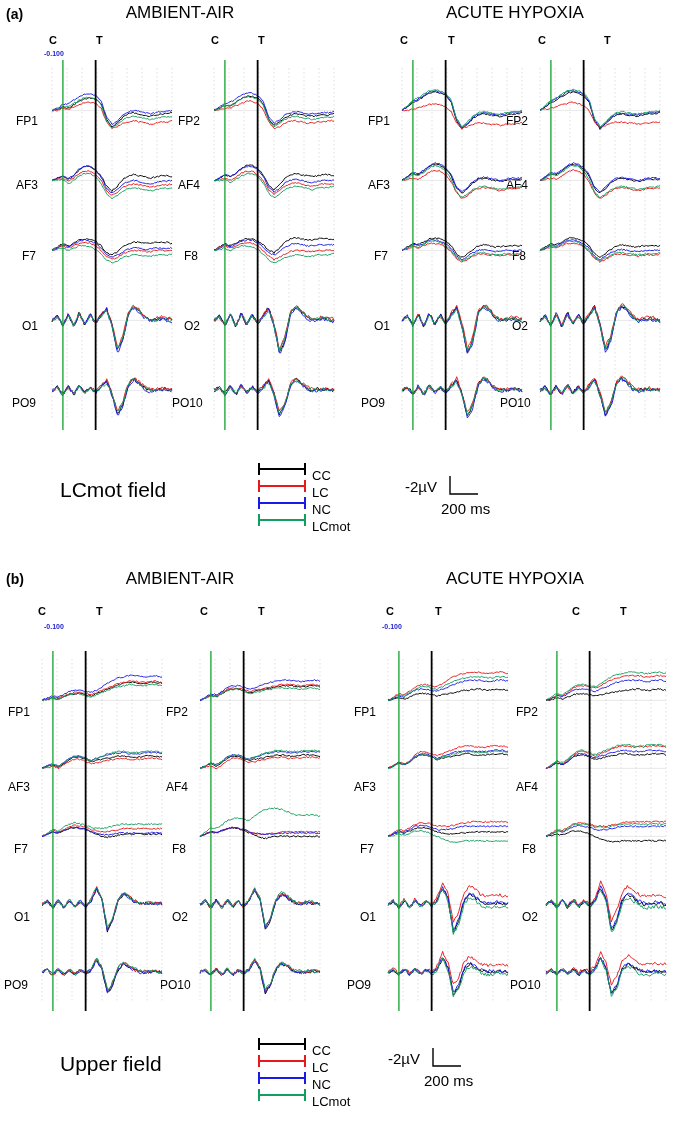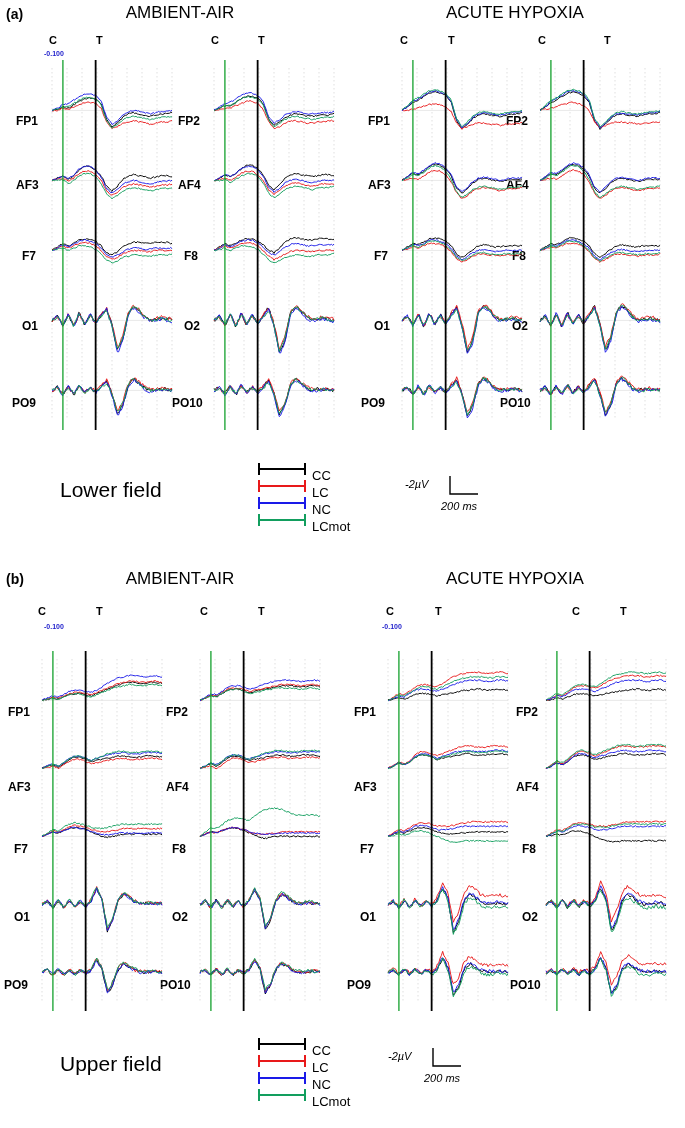--- a/index.html
+++ b/index.html
@@ -4,29 +4,29 @@
 <style>
   html,body{margin:0;padding:0;background:#ffffff;}
   body{width:685px;height:1128px;font-family:"Liberation Sans",sans-serif;color:#000;position:relative;overflow:hidden;}
   .panel{position:absolute;left:0;width:685px;}
   #panel-a{top:0;height:560px;}
   #panel-b{top:565px;height:563px;}
   .panel-tag{position:absolute;font-size:14px;font-weight:bold;}
   .cond-title{position:absolute;font-size:17px;text-align:center;}
   .ct-label{position:absolute;font-size:11px;font-weight:bold;}
   .tick-label{position:absolute;font-size:7px;color:#2222cc;font-weight:bold;}
-  .chan-label{position:absolute;font-size:12px;font-weight:bold;}
+  .chan-label{position:absolute;font-size:12px;}
   .legend{position:absolute;}
   .legend-row{position:relative;height:17px;}
   .legend-line{position:absolute;left:0;top:8px;width:48px;height:2px;}
   .legend-cap{position:absolute;top:3px;width:2px;height:12px;}
   .legend-cap.l{left:0;}
   .legend-cap.r{left:46px;}
   .legend-text{position:absolute;left:54px;top:8px;font-size:13px;}
-  .scalebar{position:absolute;font-size:11px;font-style:italic;}
+  .scalebar{position:absolute;font-size:15px;}
   .field-label{position:absolute;font-size:21px;}
   svg{display:block;overflow:visible;}
 </style>
 </head>
 <body>
 
 <div class="panel" id="panel-a">
   <div class="panel-tag" style="left:6px;top:6px;">(a)</div>
   <div class="cond-title" style="left:60px;top:3px;width:240px;">AMBIENT-AIR</div>
   <div class="cond-title" style="left:395px;top:3px;width:240px;">ACUTE HYPOXIA</div>
@@ -208,21 +208,21 @@
       <path d="M540.00,321.42 L541.33,319.69 L542.67,319.55 L544.00,316.50 L545.33,317.78 L546.67,318.09 L548.00,321.03 L549.33,323.28 L550.67,324.75 L552.00,323.22 L553.33,322.13 L554.67,317.46 L556.00,315.35 L557.33,315.89 L558.67,320.63 L560.00,323.75 L561.33,323.54 L562.67,324.98 L564.00,320.80 L565.33,319.03 L566.67,316.20 L568.00,315.73 L569.33,315.84 L570.67,318.28 L572.00,323.31 L573.33,322.12 L574.67,322.04 L576.00,318.32 L577.33,318.31 L578.67,317.42 L580.00,317.89 L581.33,319.16 L582.67,321.47 L584.00,321.43 L585.33,318.98 L586.67,318.23 L588.00,318.77 L589.33,315.37 L590.67,314.06 L592.00,313.18 L593.33,308.69 L594.67,309.34 L596.00,312.39 L597.33,316.31 L598.67,321.30 L600.00,326.28 L601.33,330.65 L602.67,339.18 L604.00,342.67 L605.33,349.27 L606.67,346.83 L608.00,343.28 L609.33,339.37 L610.67,339.32 L612.00,331.18 L613.33,327.23 L614.67,320.58 L616.00,313.64 L617.33,310.40 L618.67,309.72 L620.00,306.32 L621.33,305.14 L622.67,305.66 L624.00,305.89 L625.33,307.09 L626.67,309.22 L628.00,310.54 L629.33,312.73 L630.67,313.04 L632.00,317.63 L633.33,315.84 L634.67,319.18 L636.00,320.53 L637.33,319.59 L638.67,320.62 L640.00,319.85 L641.33,319.00 L642.67,319.88 L644.00,319.91 L645.33,318.64 L646.67,319.90 L648.00,319.96 L649.33,318.67 L650.67,317.50 L652.00,318.82 L653.33,320.10 L654.67,319.24 L656.00,320.38 L657.33,321.05 L658.67,319.54 L660.00,322.03 " fill="none" stroke="#129e5e" stroke-width="0.95" stroke-linejoin="round"></path>
       <line x1="540" y1="390.4" x2="660" y2="390.4" stroke="#d8d8d8" stroke-width="0.6"></line>
       <path d="M540.00,391.67 L541.33,390.42 L542.67,388.46 L544.00,386.44 L545.33,386.29 L546.67,387.70 L548.00,390.73 L549.33,392.65 L550.67,394.95 L552.00,391.37 L553.33,390.73 L554.67,387.00 L556.00,386.06 L557.33,387.70 L558.67,390.88 L560.00,392.63 L561.33,392.92 L562.67,391.89 L564.00,390.81 L565.33,389.48 L566.67,387.05 L568.00,384.41 L569.33,386.71 L570.67,389.46 L572.00,392.98 L573.33,393.11 L574.67,389.16 L576.00,390.86 L577.33,386.30 L578.67,386.14 L580.00,388.79 L581.33,390.11 L582.67,390.22 L584.00,392.19 L585.33,390.25 L586.67,388.90 L588.00,388.81 L589.33,384.87 L590.67,382.36 L592.00,383.38 L593.33,380.54 L594.67,379.50 L596.00,381.34 L597.33,386.08 L598.67,391.53 L600.00,393.35 L601.33,397.48 L602.67,405.57 L604.00,409.15 L605.33,415.46 L606.67,413.52 L608.00,408.95 L609.33,408.65 L610.67,405.56 L612.00,399.24 L613.33,394.27 L614.67,391.43 L616.00,383.61 L617.33,380.91 L618.67,381.98 L620.00,379.65 L621.33,377.17 L622.67,379.25 L624.00,380.99 L625.33,381.13 L626.67,381.46 L628.00,384.46 L629.33,383.43 L630.67,385.65 L632.00,388.87 L633.33,388.90 L634.67,389.17 L636.00,389.66 L637.33,390.85 L638.67,391.01 L640.00,388.86 L641.33,388.14 L642.67,390.38 L644.00,388.35 L645.33,387.93 L646.67,390.33 L648.00,388.23 L649.33,389.04 L650.67,390.87 L652.00,389.22 L653.33,388.84 L654.67,389.15 L656.00,389.61 L657.33,388.93 L658.67,390.50 L660.00,391.13 " fill="none" stroke="#000000" stroke-width="0.95" stroke-linejoin="round"></path>
       <path d="M540.00,389.60 L541.33,390.32 L542.67,390.87 L544.00,387.86 L545.33,389.76 L546.67,390.10 L548.00,390.24 L549.33,392.00 L550.67,393.75 L552.00,394.07 L553.33,389.69 L554.67,390.60 L556.00,387.53 L557.33,387.17 L558.67,389.71 L560.00,391.68 L561.33,393.12 L562.67,393.48 L564.00,390.32 L565.33,389.58 L566.67,386.79 L568.00,387.21 L569.33,389.67 L570.67,390.40 L572.00,392.66 L573.33,391.76 L574.67,391.66 L576.00,388.43 L577.33,389.37 L578.67,385.81 L580.00,389.35 L581.33,391.05 L582.67,390.36 L584.00,392.18 L585.33,390.00 L586.67,388.90 L588.00,384.59 L589.33,384.22 L590.67,382.75 L592.00,380.10 L593.33,379.08 L594.67,378.50 L596.00,380.17 L597.33,385.98 L598.67,388.58 L600.00,391.86 L601.33,396.08 L602.67,400.58 L604.00,407.74 L605.33,412.02 L606.67,411.27 L608.00,406.54 L609.33,405.88 L610.67,401.70 L612.00,399.15 L613.33,393.00 L614.67,389.16 L616.00,383.59 L617.33,379.88 L618.67,380.03 L620.00,377.73 L621.33,375.99 L622.67,376.42 L624.00,377.90 L625.33,378.08 L626.67,380.09 L628.00,383.36 L629.33,381.72 L630.67,384.08 L632.00,385.23 L633.33,386.13 L634.67,388.43 L636.00,388.92 L637.33,389.38 L638.67,387.71 L640.00,389.85 L641.33,388.74 L642.67,390.83 L644.00,390.05 L645.33,387.88 L646.67,390.22 L648.00,388.37 L649.33,386.44 L650.67,388.98 L652.00,389.19 L653.33,388.83 L654.67,389.65 L656.00,390.65 L657.33,388.11 L658.67,388.92 L660.00,388.11 " fill="none" stroke="#e8191a" stroke-width="0.95" stroke-linejoin="round"></path>
       <path d="M540.00,389.50 L541.33,387.98 L542.67,390.28 L544.00,386.17 L545.33,385.75 L546.67,390.12 L548.00,391.60 L549.33,394.40 L550.67,394.01 L552.00,392.95 L553.33,389.46 L554.67,389.50 L556.00,384.99 L557.33,388.35 L558.67,390.49 L560.00,393.23 L561.33,393.70 L562.67,394.46 L564.00,389.17 L565.33,386.83 L566.67,385.62 L568.00,387.04 L569.33,386.61 L570.67,389.17 L572.00,393.66 L573.33,392.83 L574.67,390.84 L576.00,389.38 L577.33,386.86 L578.67,387.17 L580.00,388.15 L581.33,389.41 L582.67,392.61 L584.00,391.27 L585.33,391.17 L586.67,390.21 L588.00,389.59 L589.33,388.27 L590.67,384.99 L592.00,383.00 L593.33,380.66 L594.67,380.13 L596.00,384.79 L597.33,386.36 L598.67,391.88 L600.00,396.54 L601.33,399.66 L602.67,405.01 L604.00,410.43 L605.33,416.16 L606.67,414.35 L608.00,410.88 L609.33,408.13 L610.67,405.42 L612.00,403.52 L613.33,398.16 L614.67,390.07 L616.00,384.57 L617.33,383.12 L618.67,382.13 L620.00,380.04 L621.33,377.71 L622.67,381.29 L624.00,379.96 L625.33,381.34 L626.67,382.49 L628.00,385.55 L629.33,386.82 L630.67,386.22 L632.00,390.09 L633.33,390.93 L634.67,389.18 L636.00,390.83 L637.33,389.53 L638.67,392.61 L640.00,392.03 L641.33,391.21 L642.67,390.39 L644.00,391.09 L645.33,388.48 L646.67,389.39 L648.00,390.34 L649.33,390.41 L650.67,391.11 L652.00,388.80 L653.33,389.54 L654.67,389.51 L656.00,390.39 L657.33,388.67 L658.67,389.93 L660.00,389.31 " fill="none" stroke="#1a1ae8" stroke-width="0.95" stroke-linejoin="round"></path>
       <path d="M540.00,390.51 L541.33,391.13 L542.67,388.64 L544.00,388.69 L545.33,387.60 L546.67,391.03 L548.00,392.10 L549.33,391.71 L550.67,393.46 L552.00,391.77 L553.33,390.36 L554.67,389.55 L556.00,387.14 L557.33,389.47 L558.67,389.13 L560.00,389.93 L561.33,392.72 L562.67,391.25 L564.00,392.15 L565.33,388.03 L566.67,387.33 L568.00,385.15 L569.33,387.85 L570.67,390.16 L572.00,391.20 L573.33,393.92 L574.67,392.78 L576.00,391.02 L577.33,390.25 L578.67,388.08 L580.00,389.53 L581.33,390.97 L582.67,392.52 L584.00,392.25 L585.33,389.15 L586.67,389.79 L588.00,388.32 L589.33,385.19 L590.67,386.06 L592.00,383.38 L593.33,381.09 L594.67,382.65 L596.00,384.09 L597.33,387.20 L598.67,392.90 L600.00,395.79 L601.33,398.67 L602.67,404.04 L604.00,407.11 L605.33,412.20 L606.67,410.58 L608.00,409.54 L609.33,405.14 L610.67,404.77 L612.00,398.21 L613.33,393.66 L614.67,389.45 L616.00,386.30 L617.33,382.90 L618.67,380.95 L620.00,379.36 L621.33,378.17 L622.67,376.99 L624.00,378.52 L625.33,379.60 L626.67,381.50 L628.00,384.19 L629.33,383.24 L630.67,385.79 L632.00,388.46 L633.33,389.43 L634.67,387.77 L636.00,390.54 L637.33,391.00 L638.67,389.93 L640.00,389.78 L641.33,391.03 L642.67,391.41 L644.00,391.90 L645.33,389.21 L646.67,388.42 L648.00,388.71 L649.33,388.67 L650.67,390.65 L652.00,390.51 L653.33,390.35 L654.67,389.82 L656.00,388.76 L657.33,390.60 L658.67,391.11 L660.00,388.84 " fill="none" stroke="#129e5e" stroke-width="0.95" stroke-linejoin="round"></path>
       <line x1="550.9090909090909" y1="60" x2="550.9090909090909" y2="430" stroke="#12a02c" stroke-width="1.3"></line>
       <line x1="583.6363636363636" y1="60" x2="583.6363636363636" y2="430" stroke="#000000" stroke-width="1.8"></line>
     </svg>
 
-  <div class="field-label" style="left:60px;top:478px;">Lower field</div>
+  <div class="field-label" style="left:60px;top:478px;">LCmot field</div>
 
   <div class="legend" style="left:258px;top:460px;">
     <div class="legend-row">
       <span class="legend-line" style="background:#000;"></span>
       <span class="legend-cap l" style="background:#000;"></span>
       <span class="legend-cap r" style="background:#000;"></span>
       <span class="legend-text">CC</span>
     </div>
     <div class="legend-row">
       <span class="legend-line" style="background:#e8191a;"></span>

